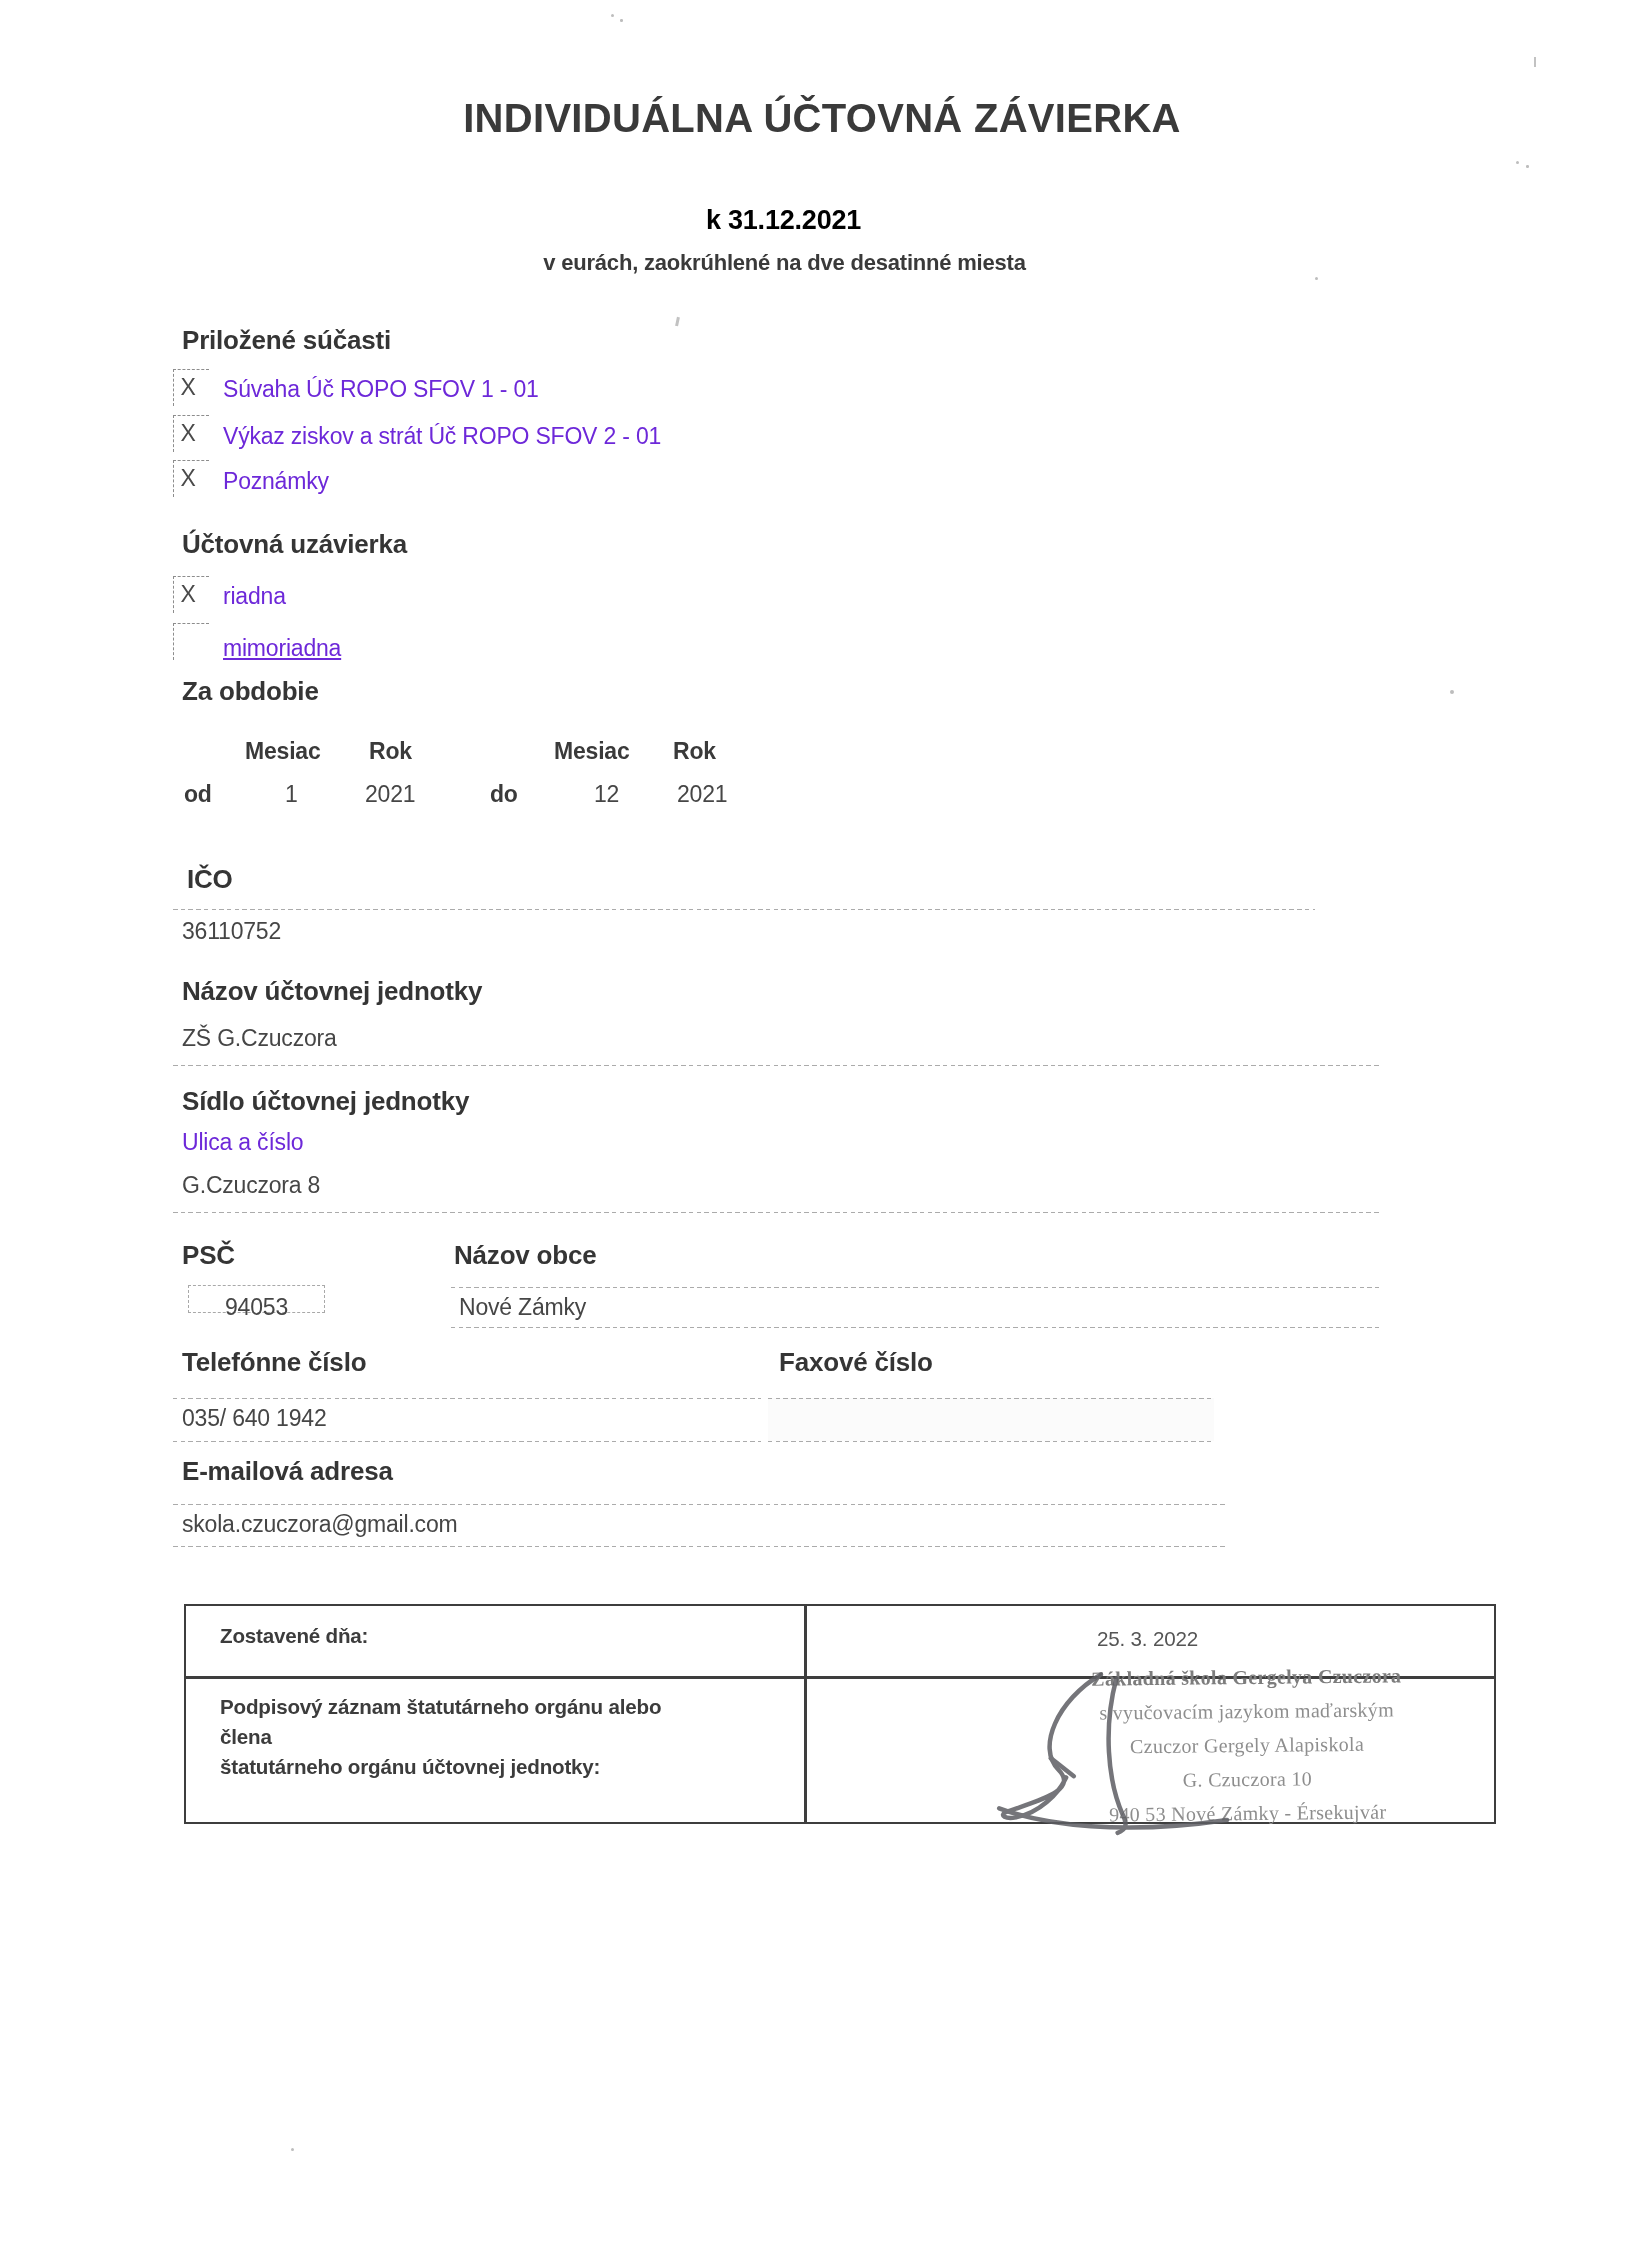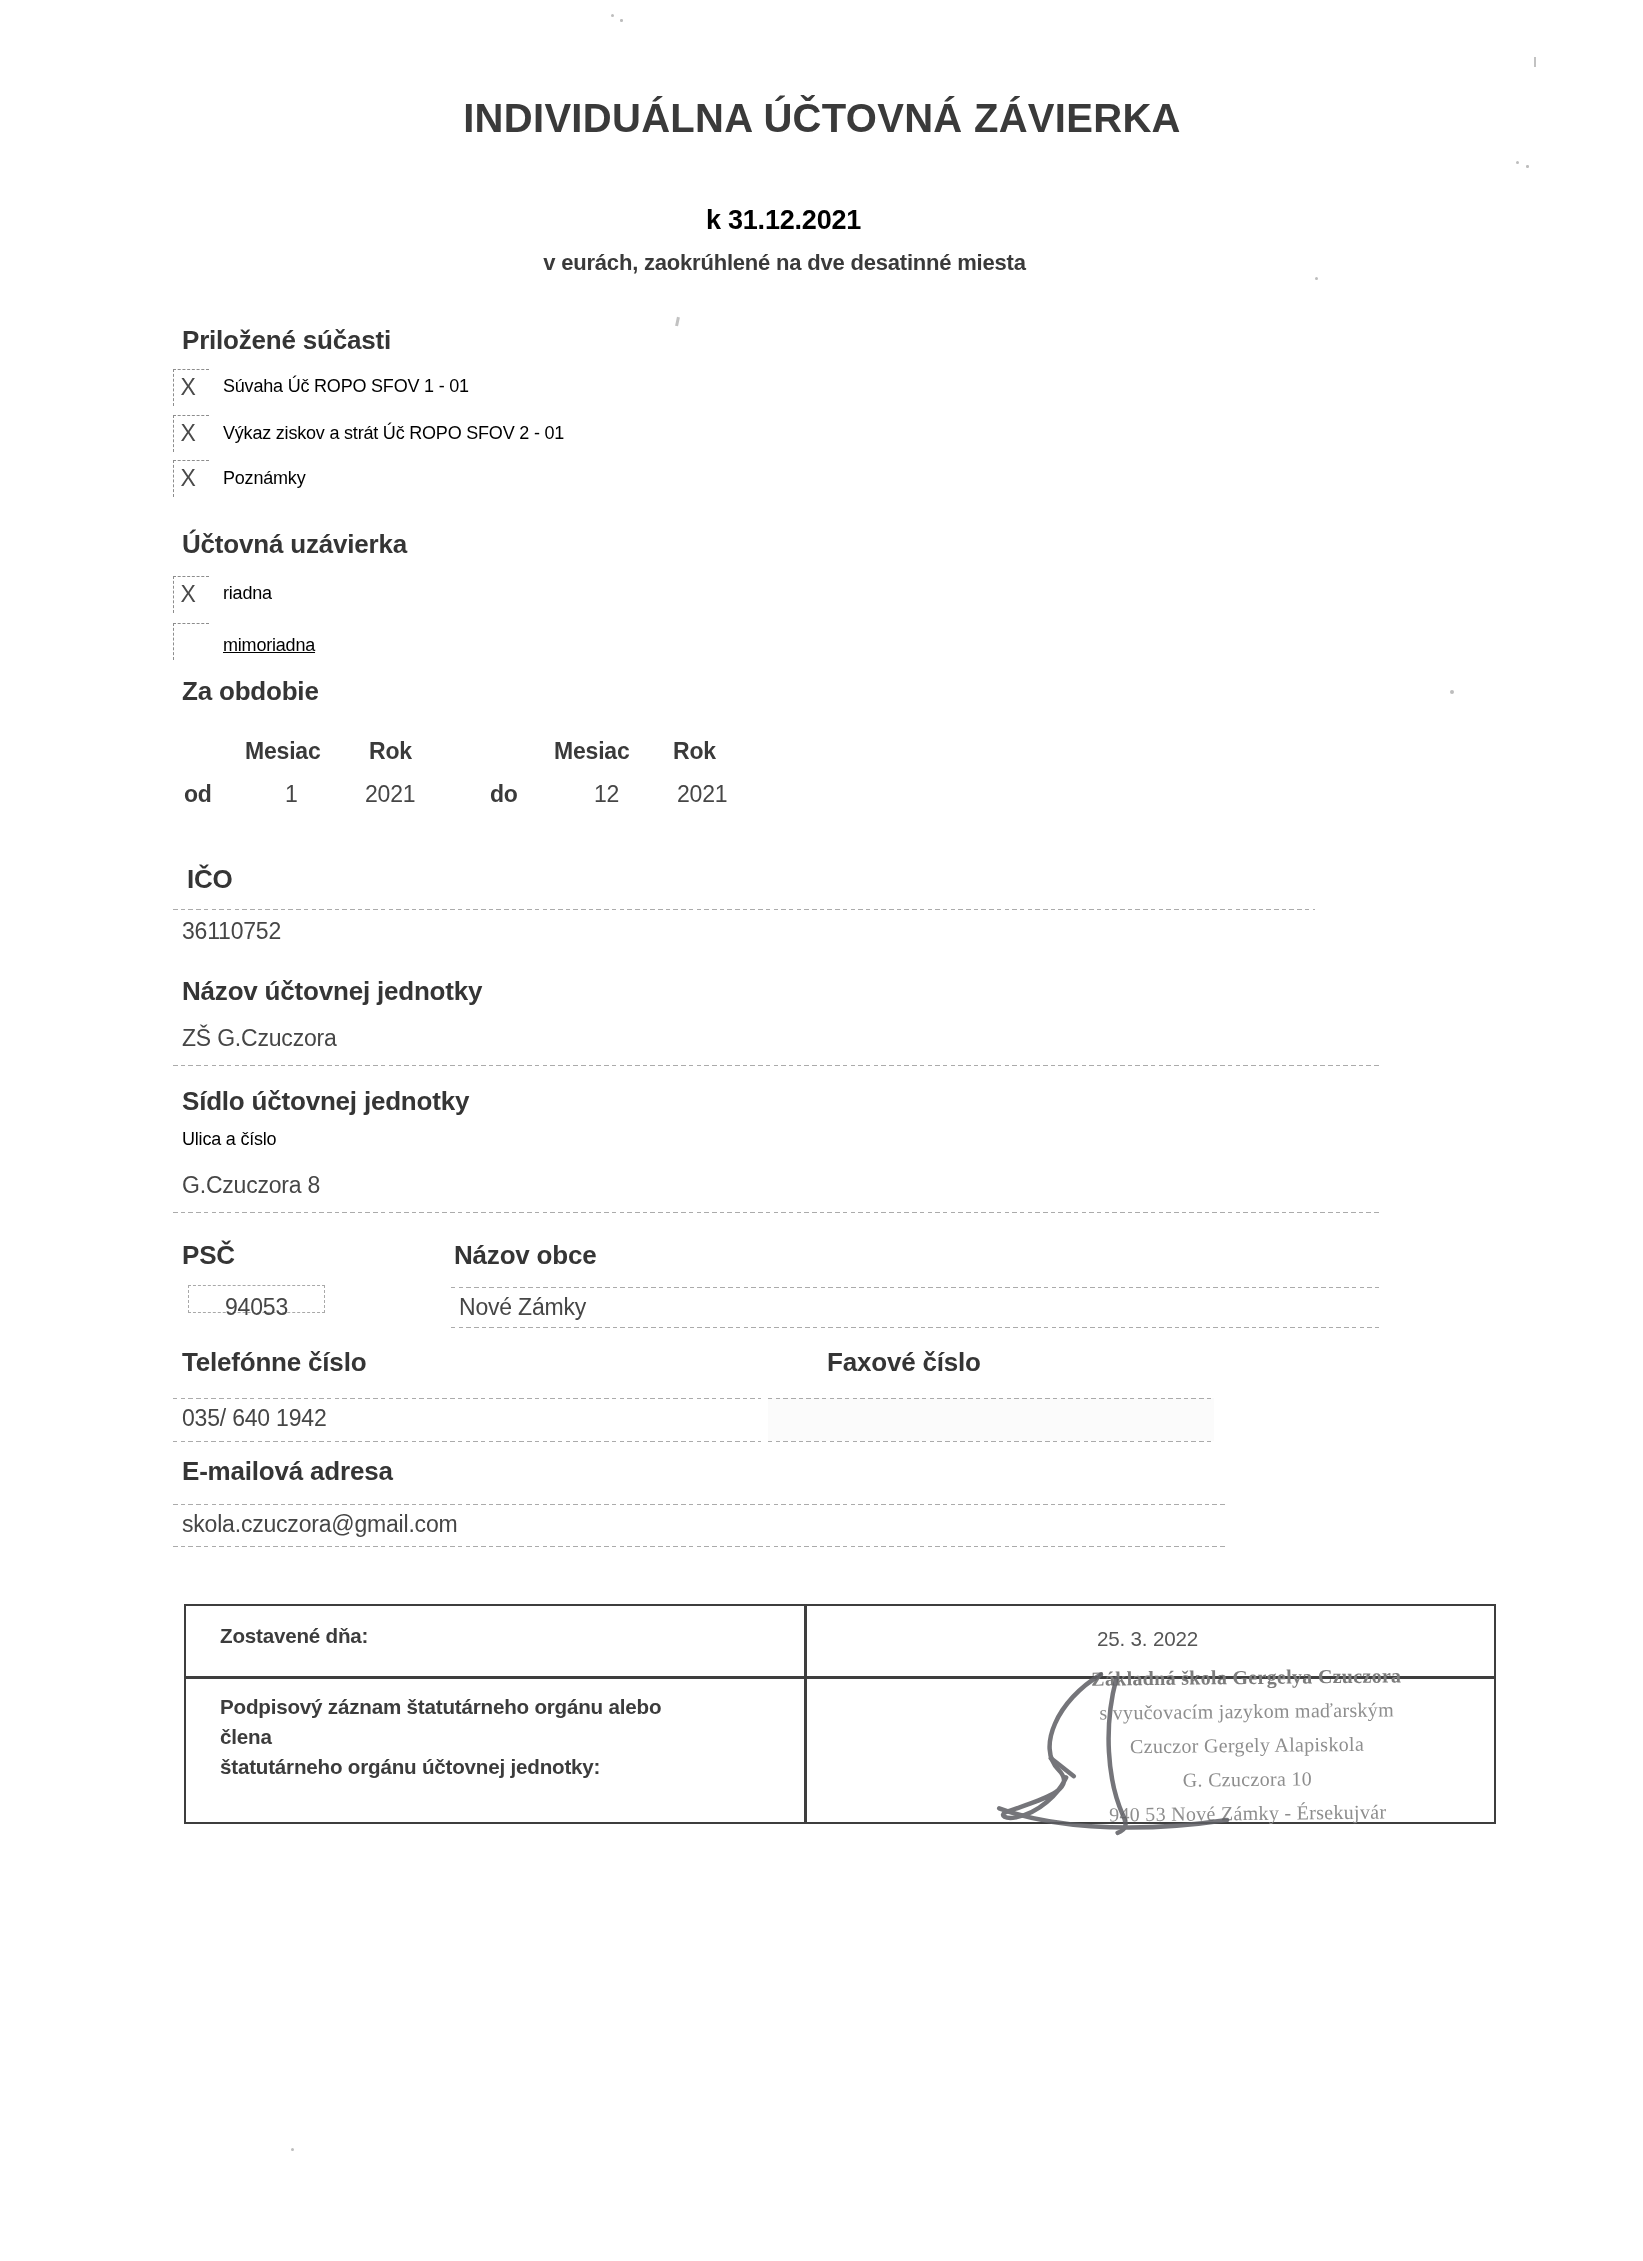--- a/index.html
+++ b/index.html
@@ -12,21 +12,21 @@
     letter-spacing:-0.2px;
     overflow:hidden;
   }
   .abs{position:absolute;line-height:1.15;}
   .b{font-weight:700;}
   .title{font-size:40px;color:#3a3a3a;letter-spacing:0.3px;text-align:center;}
   .h2{font-size:27px;color:#000000;text-align:center;}
   .h3{font-size:22px;color:#3a3a3a;text-align:center;}
   .sec{font-size:26px;color:#353535;font-weight:700;}
   .val{font-size:23px;color:#464646;}
-  .lbl{font-size:18px;color:#000000;}
+  .lbl{font-size:23px;color:#6d28d9;}
   .blbl{font-size:23px;color:#3a3a3a;font-weight:700;}
   .dotline{height:1.3px;background:repeating-linear-gradient(90deg,#8f8f8f 0 4.5px,transparent 4.5px 7.7px);opacity:.75;}
   .cbox{
     width:36px;height:37px;
     border-top:1.9px dashed #8d8d8d;
     border-left:1.9px dashed #8d8d8d;
     box-sizing:border-box;
     font-size:23px;color:#4a4a4a;
     padding:3.9px 0 0 6.4px;
   }
@@ -115,21 +115,21 @@
   <div class="abs sec" style="left:182px;top:1241px;">PSČ</div>
   <div class="abs sec" style="left:454px;top:1241px;">Názov obce</div>
 
   <div class="abs fieldbox" style="left:188px;top:1285px;width:137px;height:28px;">94053</div>
 
   <div class="abs dotline" style="left:451px;top:1287px;width:931px;"></div>
   <div class="abs val" style="left:459px;top:1294px;">Nové Zámky</div>
   <div class="abs dotline" style="left:451px;top:1327px;width:931px;"></div>
 
   <div class="abs sec" style="left:182px;top:1348px;">Telefónne číslo</div>
-  <div class="abs sec" style="left:779px;top:1348px;margin-left:48px;">Faxové číslo</div>
+  <div class="abs sec" style="left:779px;top:1348px;">Faxové číslo</div>
 
   <div class="abs dotline" style="left:173px;top:1398px;width:588px;"></div>
   <div class="abs val" style="left:182px;top:1405px;">035/ 640 1942</div>
   <div class="abs dotline" style="left:173px;top:1441px;width:588px;"></div>
 
   <div class="abs" style="left:768px;top:1398px;width:446px;height:43px;background:rgba(0,0,0,0.015);"><span></span></div>
   <div class="abs dotline" style="left:768px;top:1398px;width:446px;"></div>
   <div class="abs dotline" style="left:768px;top:1441px;width:446px;"></div>
 
   <div class="abs sec" style="left:182px;top:1457px;">E-mailová adresa</div>

